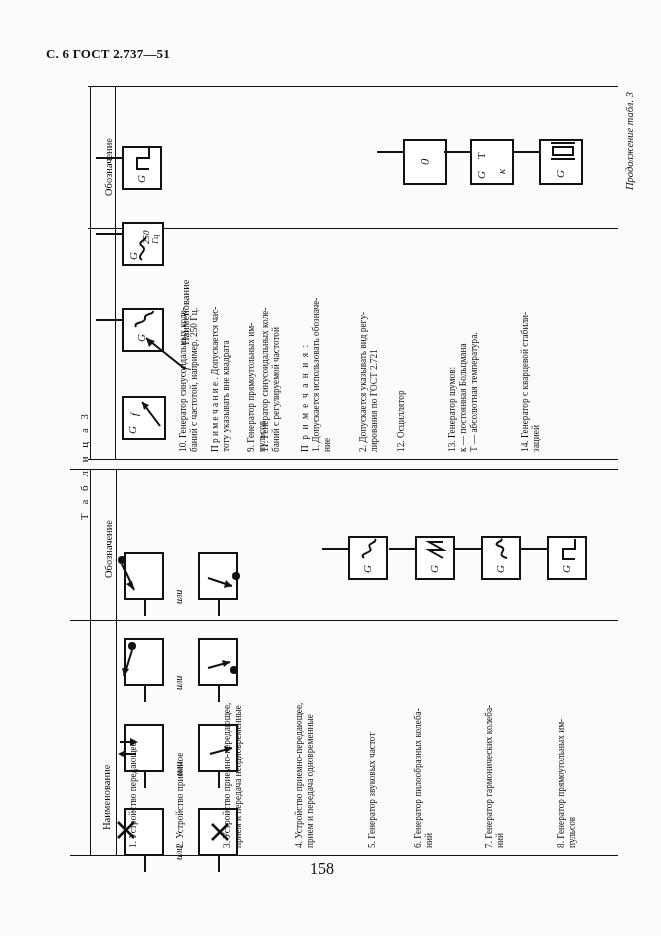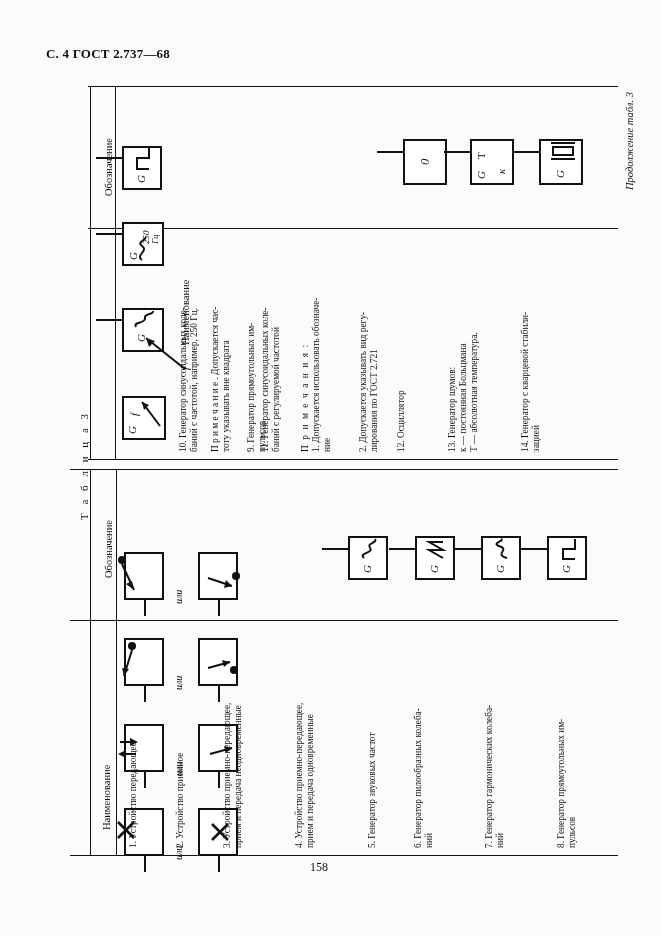--- a/index.html
+++ b/index.html
@@ -53,30 +53,30 @@
     font-style:italic;
     font-size:11px;
     line-height:1;
   }
 
   .tbl-cap{font-size:11px;letter-spacing:3px;}
   .col-hd{font-size:10.5px;}
   .nm{font-size:9.3px;}
   .ital{font-style:italic;}
   .spaced{letter-spacing:1.6px;}
-  .pgnum{position:absolute;font-size:12px;}
+  .pgnum{position:absolute;font-size:16px;}
 
   svg{display:block;overflow:visible;}
 </style>
 </head>
 <body>
 
 <div class="page">
 
-  <div class="hdr">С. 4 ГОСТ 2.737—68</div>
+  <div class="hdr">С. 6 ГОСТ 2.737—51</div>
 
   <div class="rot ital" style="left:624px;top:190px;font-size:10.5px;">Продолжение табл. 3</div>
 
   <div class="rot col-hd" style="left:103px;top:196px;">Обозначение</div>
   <div class="rot col-hd" style="left:180px;top:345px;">Наименование</div>
 
   <div class="hline" style="left:88px;top:86px;width:530px;"></div>
   <div class="vline" style="left:90px;top:86px;height:373px;"></div>
   <div class="vline" style="left:115px;top:86px;height:373px;"></div>
   <div class="hline" style="left:88px;top:228px;width:530px;"></div>

